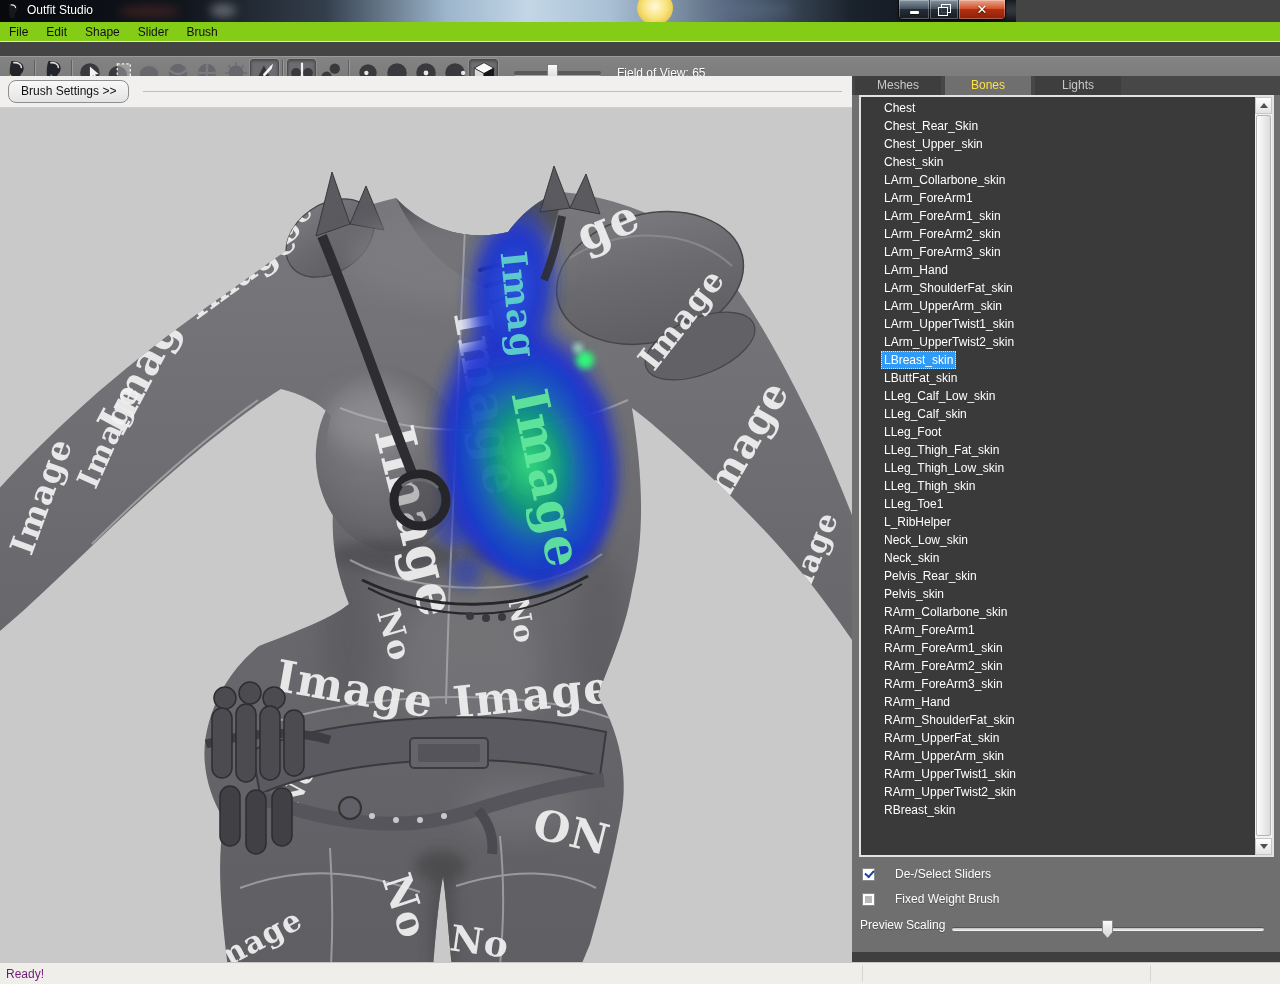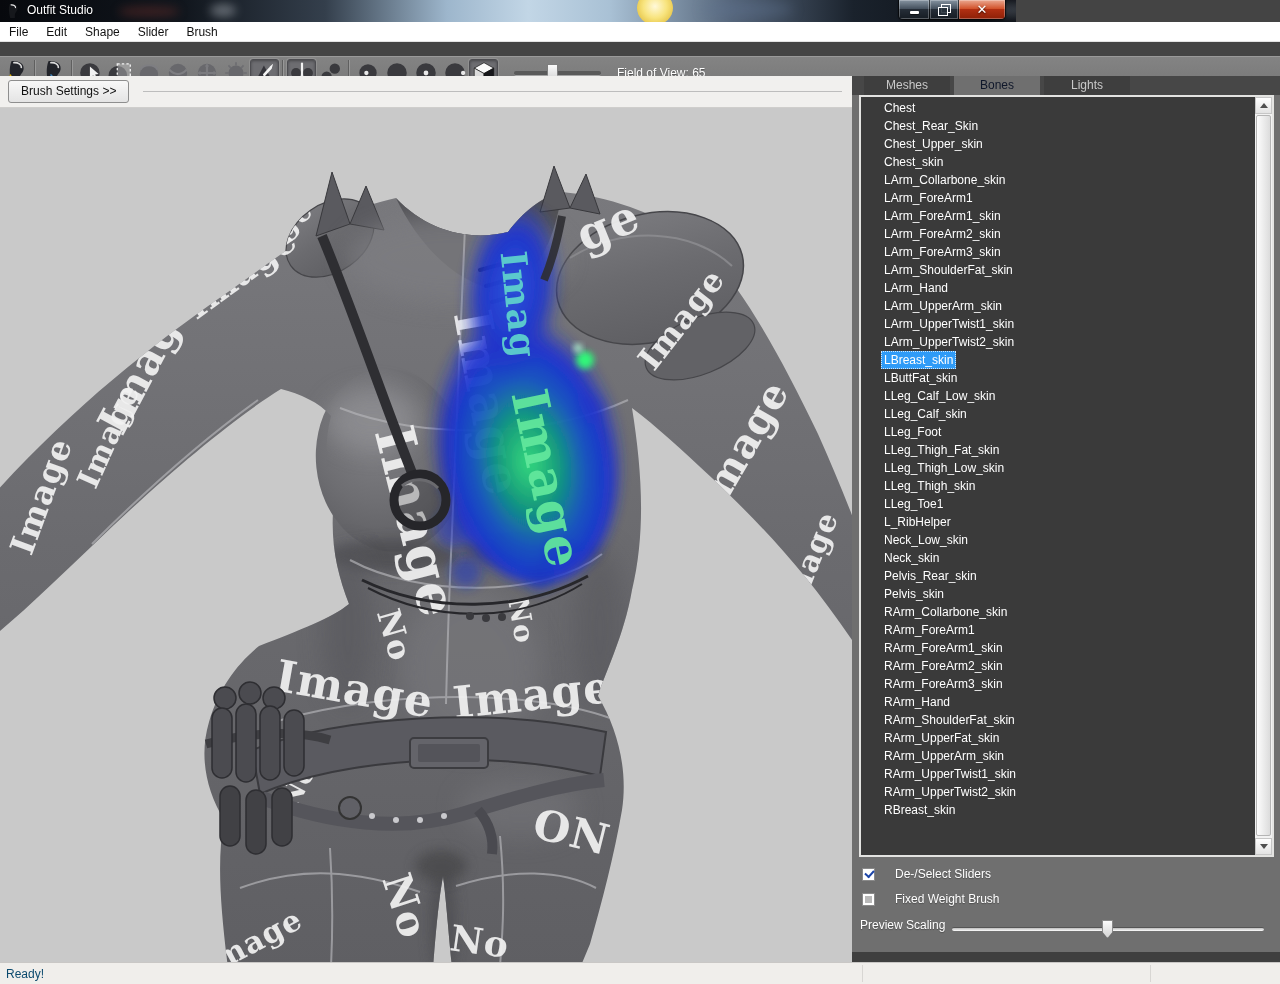--- a/index.html
+++ b/index.html
@@ -32,21 +32,21 @@
   .win-btn.close{width:46px;border-right:none;
     background:linear-gradient(#eba890 0%,#d2532d 45%,#b12f12 50%,#8e2007 100%);}
   .glyph-min{width:9px;height:3px;background:#fff;border-radius:1px;margin-top:6px;
     box-shadow:0 1px 1px rgba(0,0,0,.6);}
   .glyph-restore{position:relative;width:12px;height:11px;}
   .glyph-restore .r1{position:absolute;left:3px;top:0;width:8px;height:7px;border:1.5px solid #fff;}
   .glyph-restore .r2{position:absolute;left:0;top:3px;width:8px;height:7px;border:1.5px solid #fff;background:rgba(40,50,60,.9);}
   .glyph-close{color:#fff;font-size:13px;font-weight:bold;line-height:1;text-shadow:0 1px 2px rgba(0,0,0,.7);}
 
   
-  .menubar{position:absolute;left:0;top:22px;width:1280px;height:20px;background:#ffffff;
+  .menubar{position:absolute;left:0;top:22px;width:1280px;height:20px;background:#84cc16;
     display:flex;align-items:center;border-bottom:1px solid #e3e3e3;box-sizing:border-box;}
   .menu-item{padding:2px 9px;font-size:12px;color:#111;}
 
   
   .toolbar{position:absolute;left:0;top:56px;width:1280px;height:34px;
     background:linear-gradient(#838383,#787878);
     border-top:1px solid #9a9a9a;border-bottom:1px solid #595959;box-sizing:border-box;
     display:flex;align-items:center;padding-left:2px;}
   .tbtn{width:29px;height:29px;display:flex;align-items:center;justify-content:center;flex:0 0 auto;}
   .tbtn.pressed{background:#6d6d71;border:1px solid #4d4d51;border-radius:3px;
@@ -60,33 +60,33 @@
     background:linear-gradient(#fdfdfd,#cfcfcf);
     clip-path:polygon(0 0,100% 0,100% 62%,50% 100%,0 62%);
     box-shadow:inset 0 0 0 1px #7e7e7e;}
   .fov-label{margin-left:16px;font-size:12px;color:#fff;text-shadow:0 1px 1px rgba(0,0,0,.35);}
 
   
   .left-col{position:absolute;left:0;top:76px;width:852px;height:886px;}
   .brush-strip{position:absolute;left:0;top:0;width:852px;height:32px;background:#f1f0ee;
     border-bottom:1px solid #cfcecc;box-sizing:border-box;display:flex;align-items:center;}
   .brush-btn{margin-left:8px;padding:3px 12px 4px 12px;font-size:12px;color:#111;
-    background:linear-gradient(#f8f8f8,#e4e4e4);border:1px solid #8e8e8e;border-radius:3px;}
+    background:linear-gradient(#f8f8f8,#e4e4e4);border:1px solid #8e8e8e;border-radius:8px;}
   .brush-divider{flex:1;height:1px;background:#bdbdbd;margin:0 10px 0 14px;}
   .viewport{position:absolute;left:0;top:32px;width:852px;height:854px;background:#c9c9c9;overflow:hidden;}
   .viewport svg{display:block;}
   .texword{font-family:"DejaVu Serif","Liberation Serif",serif;font-weight:bold;opacity:.93;letter-spacing:1px;}
 
   
   .right-panel{position:absolute;left:852px;top:76px;width:428px;height:886px;background:#6f6f6f;}
   .tabbar{position:absolute;left:0;top:0;width:100%;height:19px;background:#474747;
-    display:flex;padding-left:12px;box-sizing:border-box;align-items:center;}
+    display:flex;padding-left:3px;box-sizing:border-box;align-items:center;}
   .tab{width:86px;height:19px;line-height:19px;text-align:center;font-size:12px;
     background:#3e3e3e;color:#c9c9c9;margin-right:4px;}
-  .tab.active{background:#6f6f6f;color:#0f172a;}
+  .tab.active{background:#6f6f6f;color:#fde047;}
   .bone-list{position:absolute;left:7px;right:6px;top:19px;bottom:105px;
     background:#3a3a3a;border:2px solid #e3e3e1;box-sizing:border-box;overflow:hidden;}
   .bone-rows{position:absolute;left:0;top:2px;right:19px;}
   .bone-row{height:18px;line-height:18px;padding-left:20px;font-size:12px;color:#fff;white-space:nowrap;}
   .bone-label{display:inline-block;padding:0 3px;}
   .bone-label.selected{background:#2f9bf7;outline:1px dotted #cfe8ff;outline-offset:-1px;}
   .vscroll{position:absolute;right:0;top:0;bottom:0;width:17px;background:#f2f2f2;}
   .vs-btn{position:absolute;left:0;width:17px;height:17px;background:linear-gradient(#fefefe,#e3e3e3);
     border:1px solid #c6c6c6;box-sizing:border-box;display:flex;align-items:center;justify-content:center;}
   .vs-btn.up{top:0;} .vs-btn.down{bottom:0;}
@@ -107,21 +107,21 @@
     background:linear-gradient(#bdbdbd,#fdfdfd);border-top:1px solid #555;border-radius:2px;}
   .preview-thumb{position:absolute;left:150px;top:-8px;width:11px;height:18px;
     background:linear-gradient(#fdfdfd,#d3d3d3);
     clip-path:polygon(0 0,100% 0,100% 62%,50% 100%,0 62%);
     box-shadow:inset 0 0 0 1px #8a8a8a;}
   .panel-bottom-strip{position:absolute;left:0;bottom:0;width:100%;height:10px;background:#3f3f3f;}
 
   
   .statusbar{position:absolute;left:0;top:962px;width:1280px;height:22px;background:#f0eeeb;
     border-top:1px solid #c9c7c5;box-sizing:border-box;}
-  .status-text{position:absolute;left:6px;top:4px;font-size:12px;color:#0c4a6e;}
+  .status-text{position:absolute;left:6px;top:4px;font-size:12px;color:#701a75;}
   .sb-div{position:absolute;top:2px;bottom:2px;width:1px;background:#d8d6d3;}
 </style>
 </head>
 <body>
 
 <div class="app">
 
   <div class="titlebar">
     <div class="tb-blob red"></div>
     <div class="tb-blob white1"></div>
@@ -467,22 +467,22 @@
       <div class="bone-rows">
           <div class="bone-row"><span class="bone-label">Chest</span></div>
           <div class="bone-row"><span class="bone-label">Chest_Rear_Skin</span></div>
           <div class="bone-row"><span class="bone-label">Chest_Upper_skin</span></div>
           <div class="bone-row"><span class="bone-label">Chest_skin</span></div>
           <div class="bone-row"><span class="bone-label">LArm_Collarbone_skin</span></div>
           <div class="bone-row"><span class="bone-label">LArm_ForeArm1</span></div>
           <div class="bone-row"><span class="bone-label">LArm_ForeArm1_skin</span></div>
           <div class="bone-row"><span class="bone-label">LArm_ForeArm2_skin</span></div>
           <div class="bone-row"><span class="bone-label">LArm_ForeArm3_skin</span></div>
+          <div class="bone-row"><span class="bone-label">LArm_Hand</span></div>
           <div class="bone-row"><span class="bone-label">LArm_ShoulderFat_skin</span></div>
-          <div class="bone-row"><span class="bone-label">LArm_Hand</span></div>
           <div class="bone-row"><span class="bone-label">LArm_UpperArm_skin</span></div>
           <div class="bone-row"><span class="bone-label">LArm_UpperTwist1_skin</span></div>
           <div class="bone-row"><span class="bone-label">LArm_UpperTwist2_skin</span></div>
           <div class="bone-row"><span class="bone-label selected">LBreast_skin</span></div>
           <div class="bone-row"><span class="bone-label">LButtFat_skin</span></div>
           <div class="bone-row"><span class="bone-label">LLeg_Calf_Low_skin</span></div>
           <div class="bone-row"><span class="bone-label">LLeg_Calf_skin</span></div>
           <div class="bone-row"><span class="bone-label">LLeg_Foot</span></div>
           <div class="bone-row"><span class="bone-label">LLeg_Thigh_Fat_skin</span></div>
           <div class="bone-row"><span class="bone-label">LLeg_Thigh_Low_skin</span></div>

